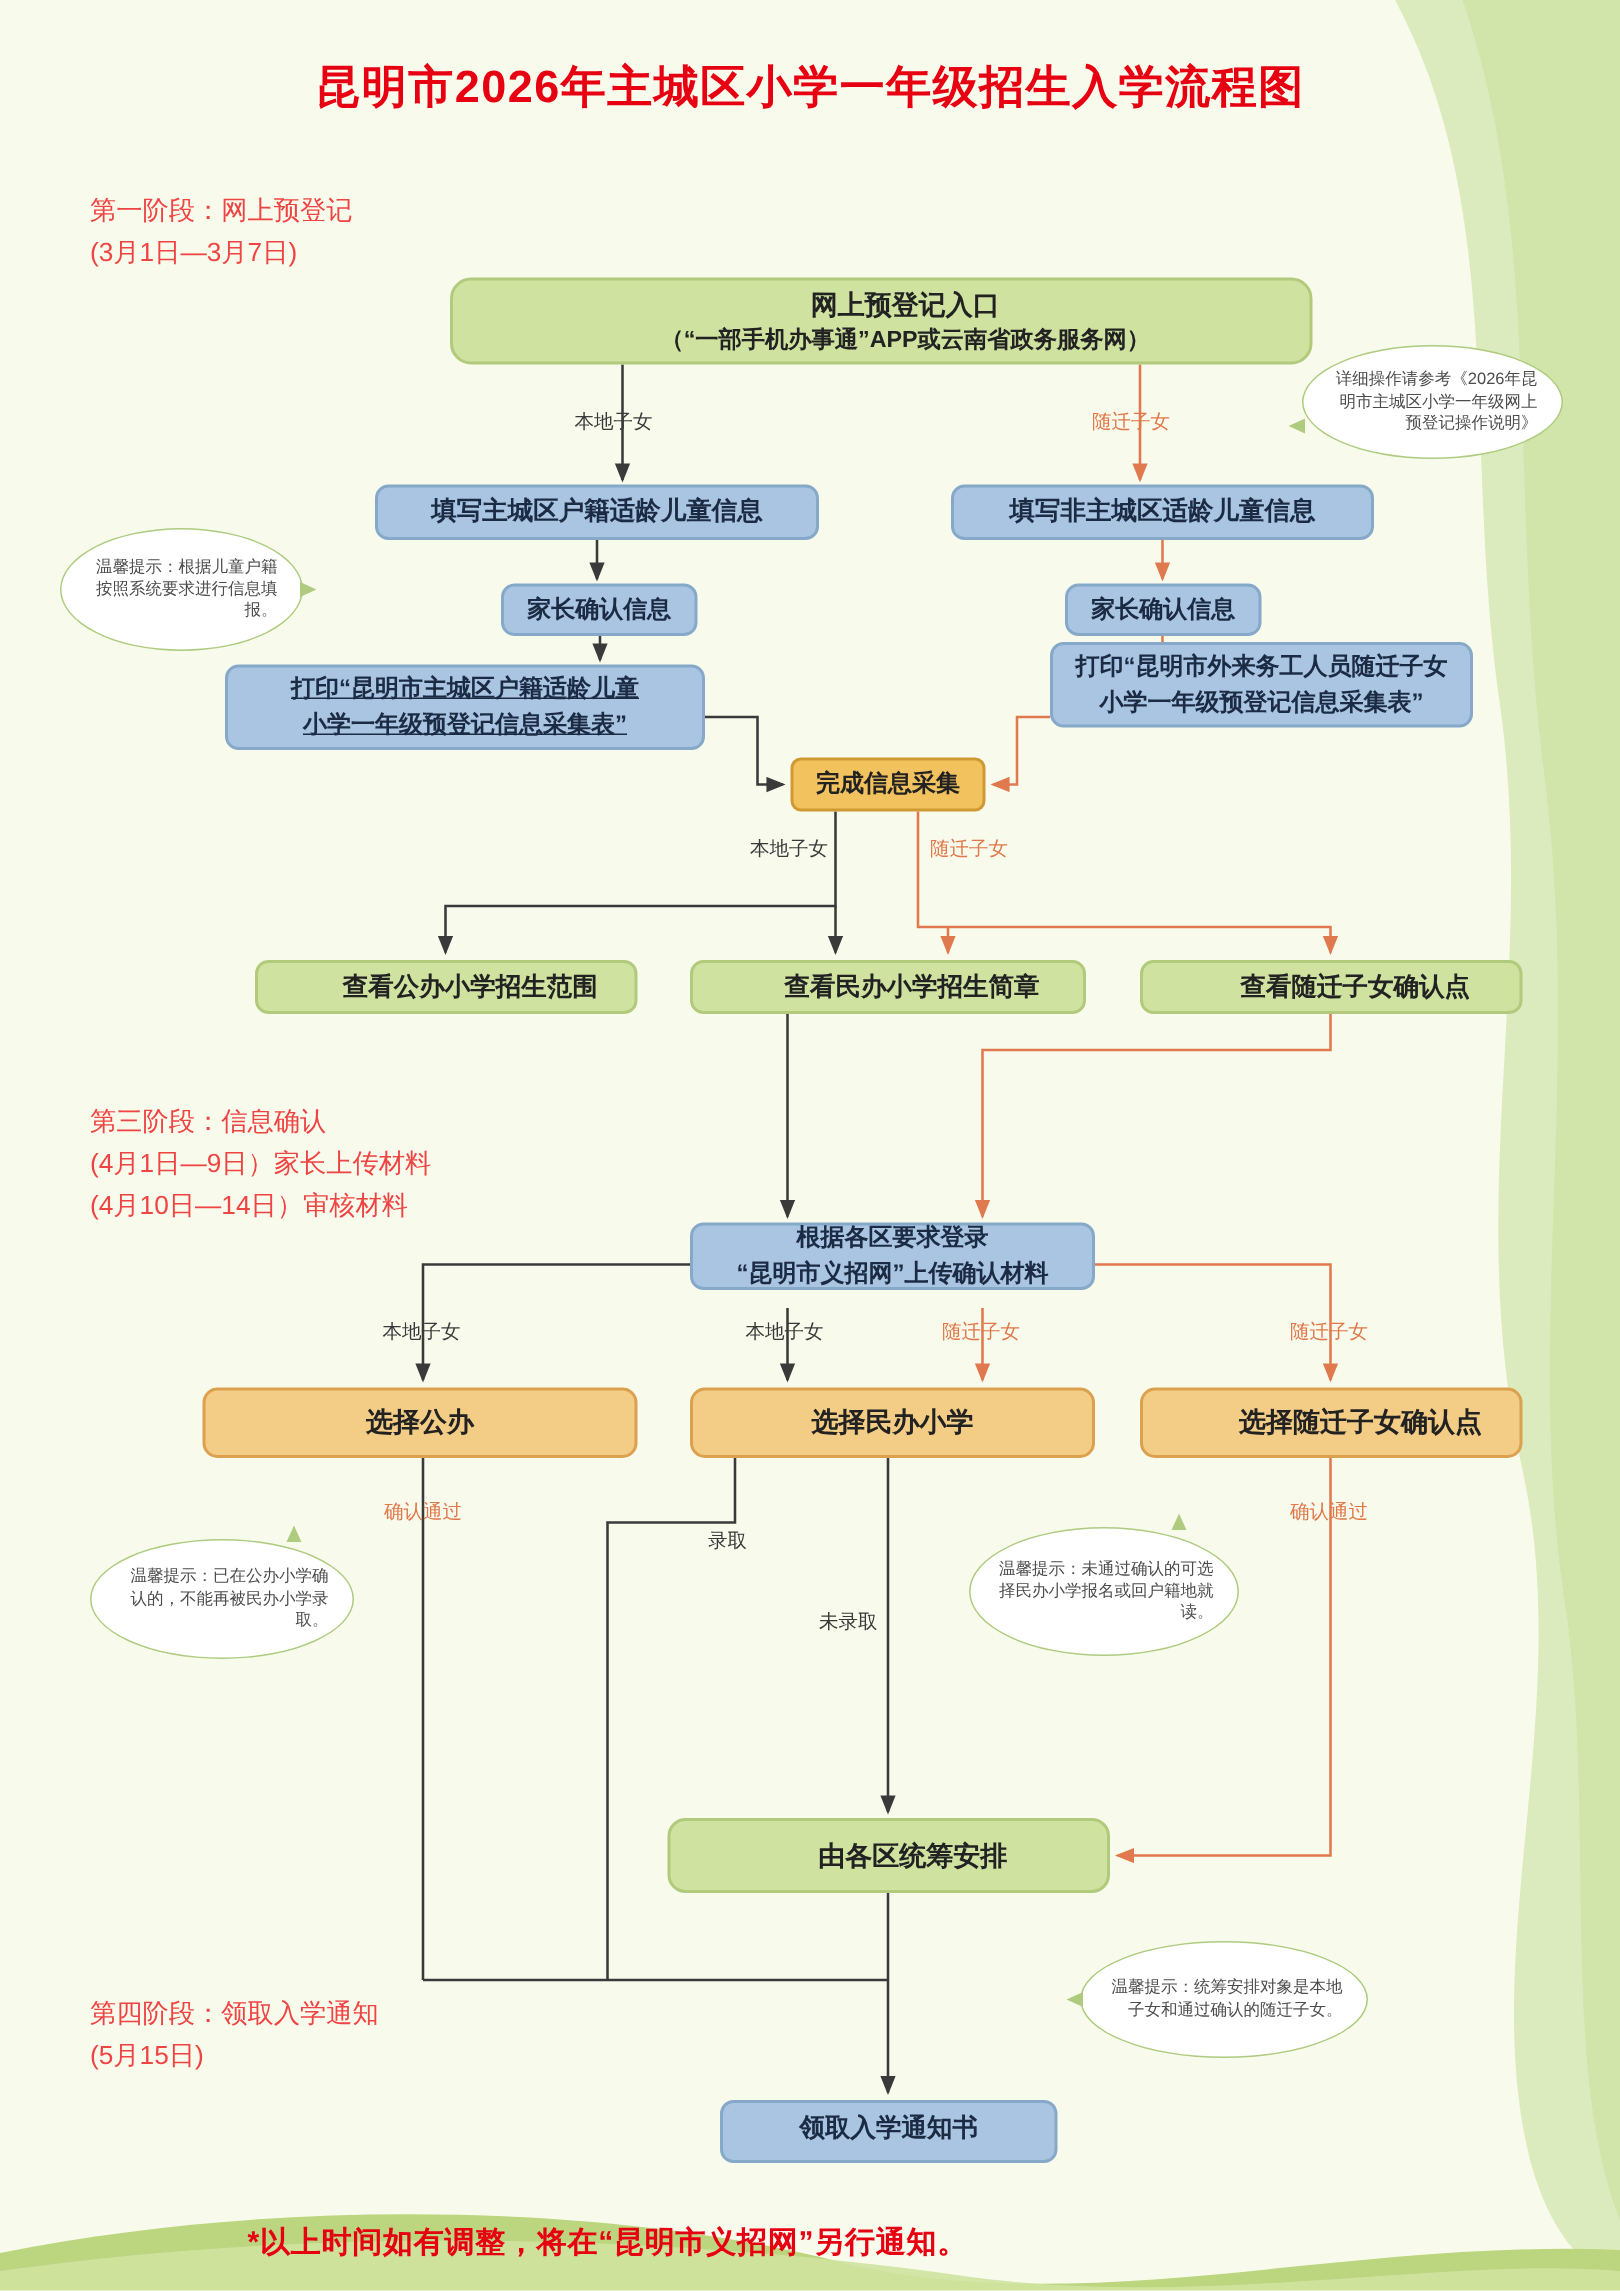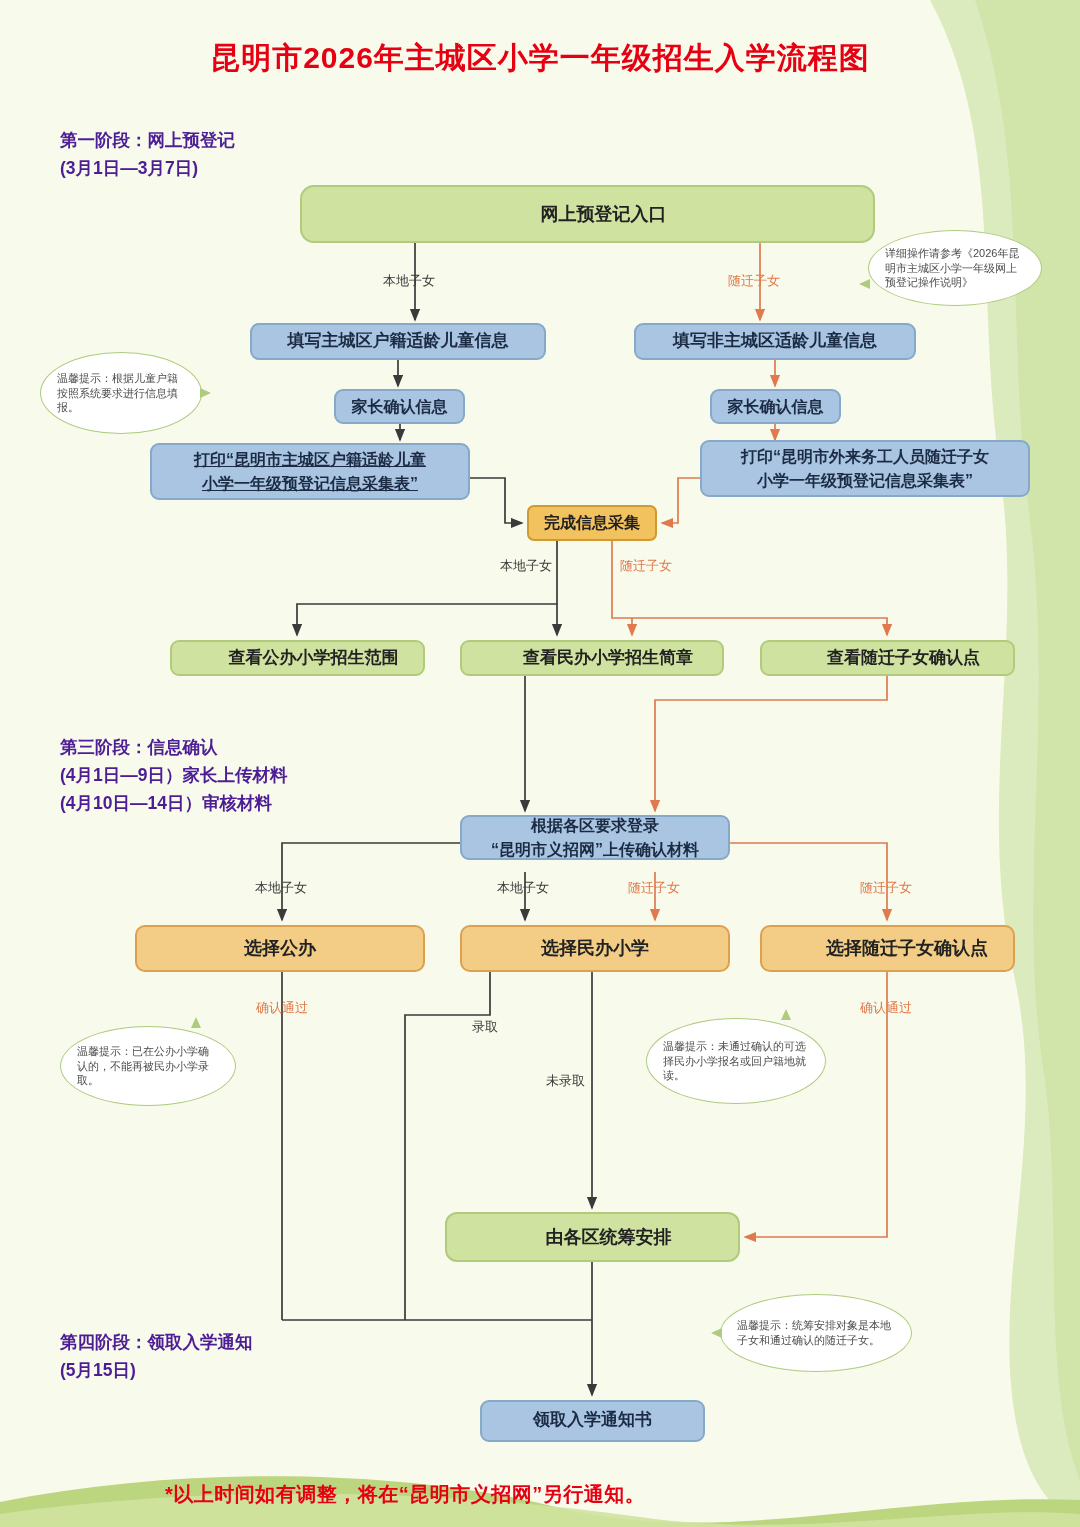--- a/index.html
+++ b/index.html
@@ -2,31 +2,31 @@
 <html><head>
 <meta charset="utf-8">
 <style>
   *{margin:0;padding:0;box-sizing:border-box;}
   html,body{background:#eef1e2;}
   body{font-family:"Liberation Sans","DejaVu Sans",sans-serif;}
   .page{position:relative;width:1080px;height:1527px;background:#f8fbec;overflow:hidden;margin:0 auto;}
   .bg{position:absolute;left:0;top:0;z-index:0;}
   .arrows{position:absolute;left:0;top:0;z-index:1;pointer-events:none;}
   .title{position:absolute;top:38px;left:0;width:100%;text-align:center;font-size:30px;font-weight:bold;color:#e60012;z-index:3;letter-spacing:1px;}
-  .stage{position:absolute;z-index:3;font-size:17.5px;font-weight:bold;color:#4c1d95;line-height:1.6;}
+  .stage{position:absolute;z-index:3;font-size:17.5px;font-weight:normal;color:#ef4444;line-height:1.6;}
   .node{position:absolute;z-index:2;display:flex;flex-direction:column;justify-content:center;align-items:center;text-align:center;font-weight:bold;color:#222;line-height:1.45;}
   .green{background:#cfe2a0;border:2px solid #b2ca7c;border-radius:14px;padding-left:32px;}
   .blue{background:#a9c5e2;border:2px solid #86a9ca;border-radius:9px;color:#1c2b44;}
   .yellow{background:#f2c25e;border:2px solid #cf9a33;border-radius:7px;}
   .tan{background:#f3cd85;border:2px solid #dba14e;border-radius:10px;}
   .fs18{font-size:18px;} .fs17{font-size:17px;} .fs16{font-size:16px;} .fs15{font-size:15.5px;}
   .elabel{position:absolute;z-index:3;font-size:13px;font-weight:500;}
   .el-dark{color:#3a3a3a;}
   .el-orange{color:#e0784a;}
-  .bubble{position:absolute;z-index:4;background:#ffffff;border:1.5px solid #aecb7f;border-radius:50%;display:flex;align-items:center;justify-content:center;text-align:left;padding:8px 16px;}
+  .bubble{position:absolute;z-index:4;background:#ffffff;border:1.5px solid #aecb7f;border-radius:50%;display:flex;align-items:center;justify-content:center;text-align:right;padding:8px 16px;}
   .bubble-text{font-size:11px;line-height:1.32;color:#4c4c4c;}
   .tail{position:absolute;width:0;height:0;}
   .tail-l{left:-10px;top:50%;margin-top:-5px;border-top:5px solid transparent;border-bottom:5px solid transparent;border-right:11px solid #aecb7f;}
   .tail-r{right:-10px;top:50%;margin-top:-5px;border-top:5px solid transparent;border-bottom:5px solid transparent;border-left:11px solid #aecb7f;}
   .tail-t{top:-10px;right:34px;border-left:5px solid transparent;border-right:5px solid transparent;border-bottom:11px solid #aecb7f;}
   .footer{position:absolute;z-index:3;font-size:20px;font-weight:bold;color:#e60012;letter-spacing:0.5px;}
 </style>
 </head>
 <body>
 
@@ -89,33 +89,34 @@
     <div>(4月1日—9日）家长上传材料</div>
     <div>(4月10日—14日）审核材料</div>
   </div>
   <div class="stage" style="left:60px;top:1328px;">
     <div>第四阶段：领取入学通知</div>
     <div>(5月15日)</div>
   </div>
 
   <div class="node green" style="left:300px;top:185px;width:575px;height:58px;">
     <div class="fs18">网上预登记入口</div>
+    <div class="fs15">（“一部手机办事通”APP或云南省政务服务网）</div>
   </div>
 
   <div class="node blue fs17" style="left:250px;top:323px;width:296px;height:37px;">填写主城区户籍适龄儿童信息</div>
   <div class="node blue fs17" style="left:634px;top:323px;width:282px;height:37px;">填写非主城区适龄儿童信息</div>
 
   <div class="node blue fs16" style="left:334px;top:389px;width:131px;height:35px;">家长确认信息</div>
   <div class="node blue fs16" style="left:710px;top:389px;width:131px;height:35px;">家长确认信息</div>
 
   <div class="node blue" style="left:150px;top:443px;width:320px;height:57px;text-decoration:underline;">
     <div class="fs16">打印“昆明市主城区户籍适龄儿童</div>
     <div class="fs16">小学一年级预登记信息采集表”</div>
   </div>
-  <div class="node blue" style="left:700px;top:440px;width:330px;height:57px;">
+  <div class="node blue" style="left:700px;top:428px;width:282px;height:57px;">
     <div class="fs16">打印“昆明市外来务工人员随迁子女</div>
     <div class="fs16">小学一年级预登记信息采集表”</div>
   </div>
 
   <div class="node yellow fs16" style="left:527px;top:505px;width:130px;height:36px;">完成信息采集</div>
 
   <div class="node green fs17" style="left:170px;top:640px;width:255px;height:36px;border-radius:9px;">查看公办小学招生范围</div>
   <div class="node green fs17" style="left:460px;top:640px;width:264px;height:36px;border-radius:9px;">查看民办小学招生简章</div>
   <div class="node green fs17" style="left:760px;top:640px;width:255px;height:36px;border-radius:9px;">查看随迁子女确认点</div>
 

